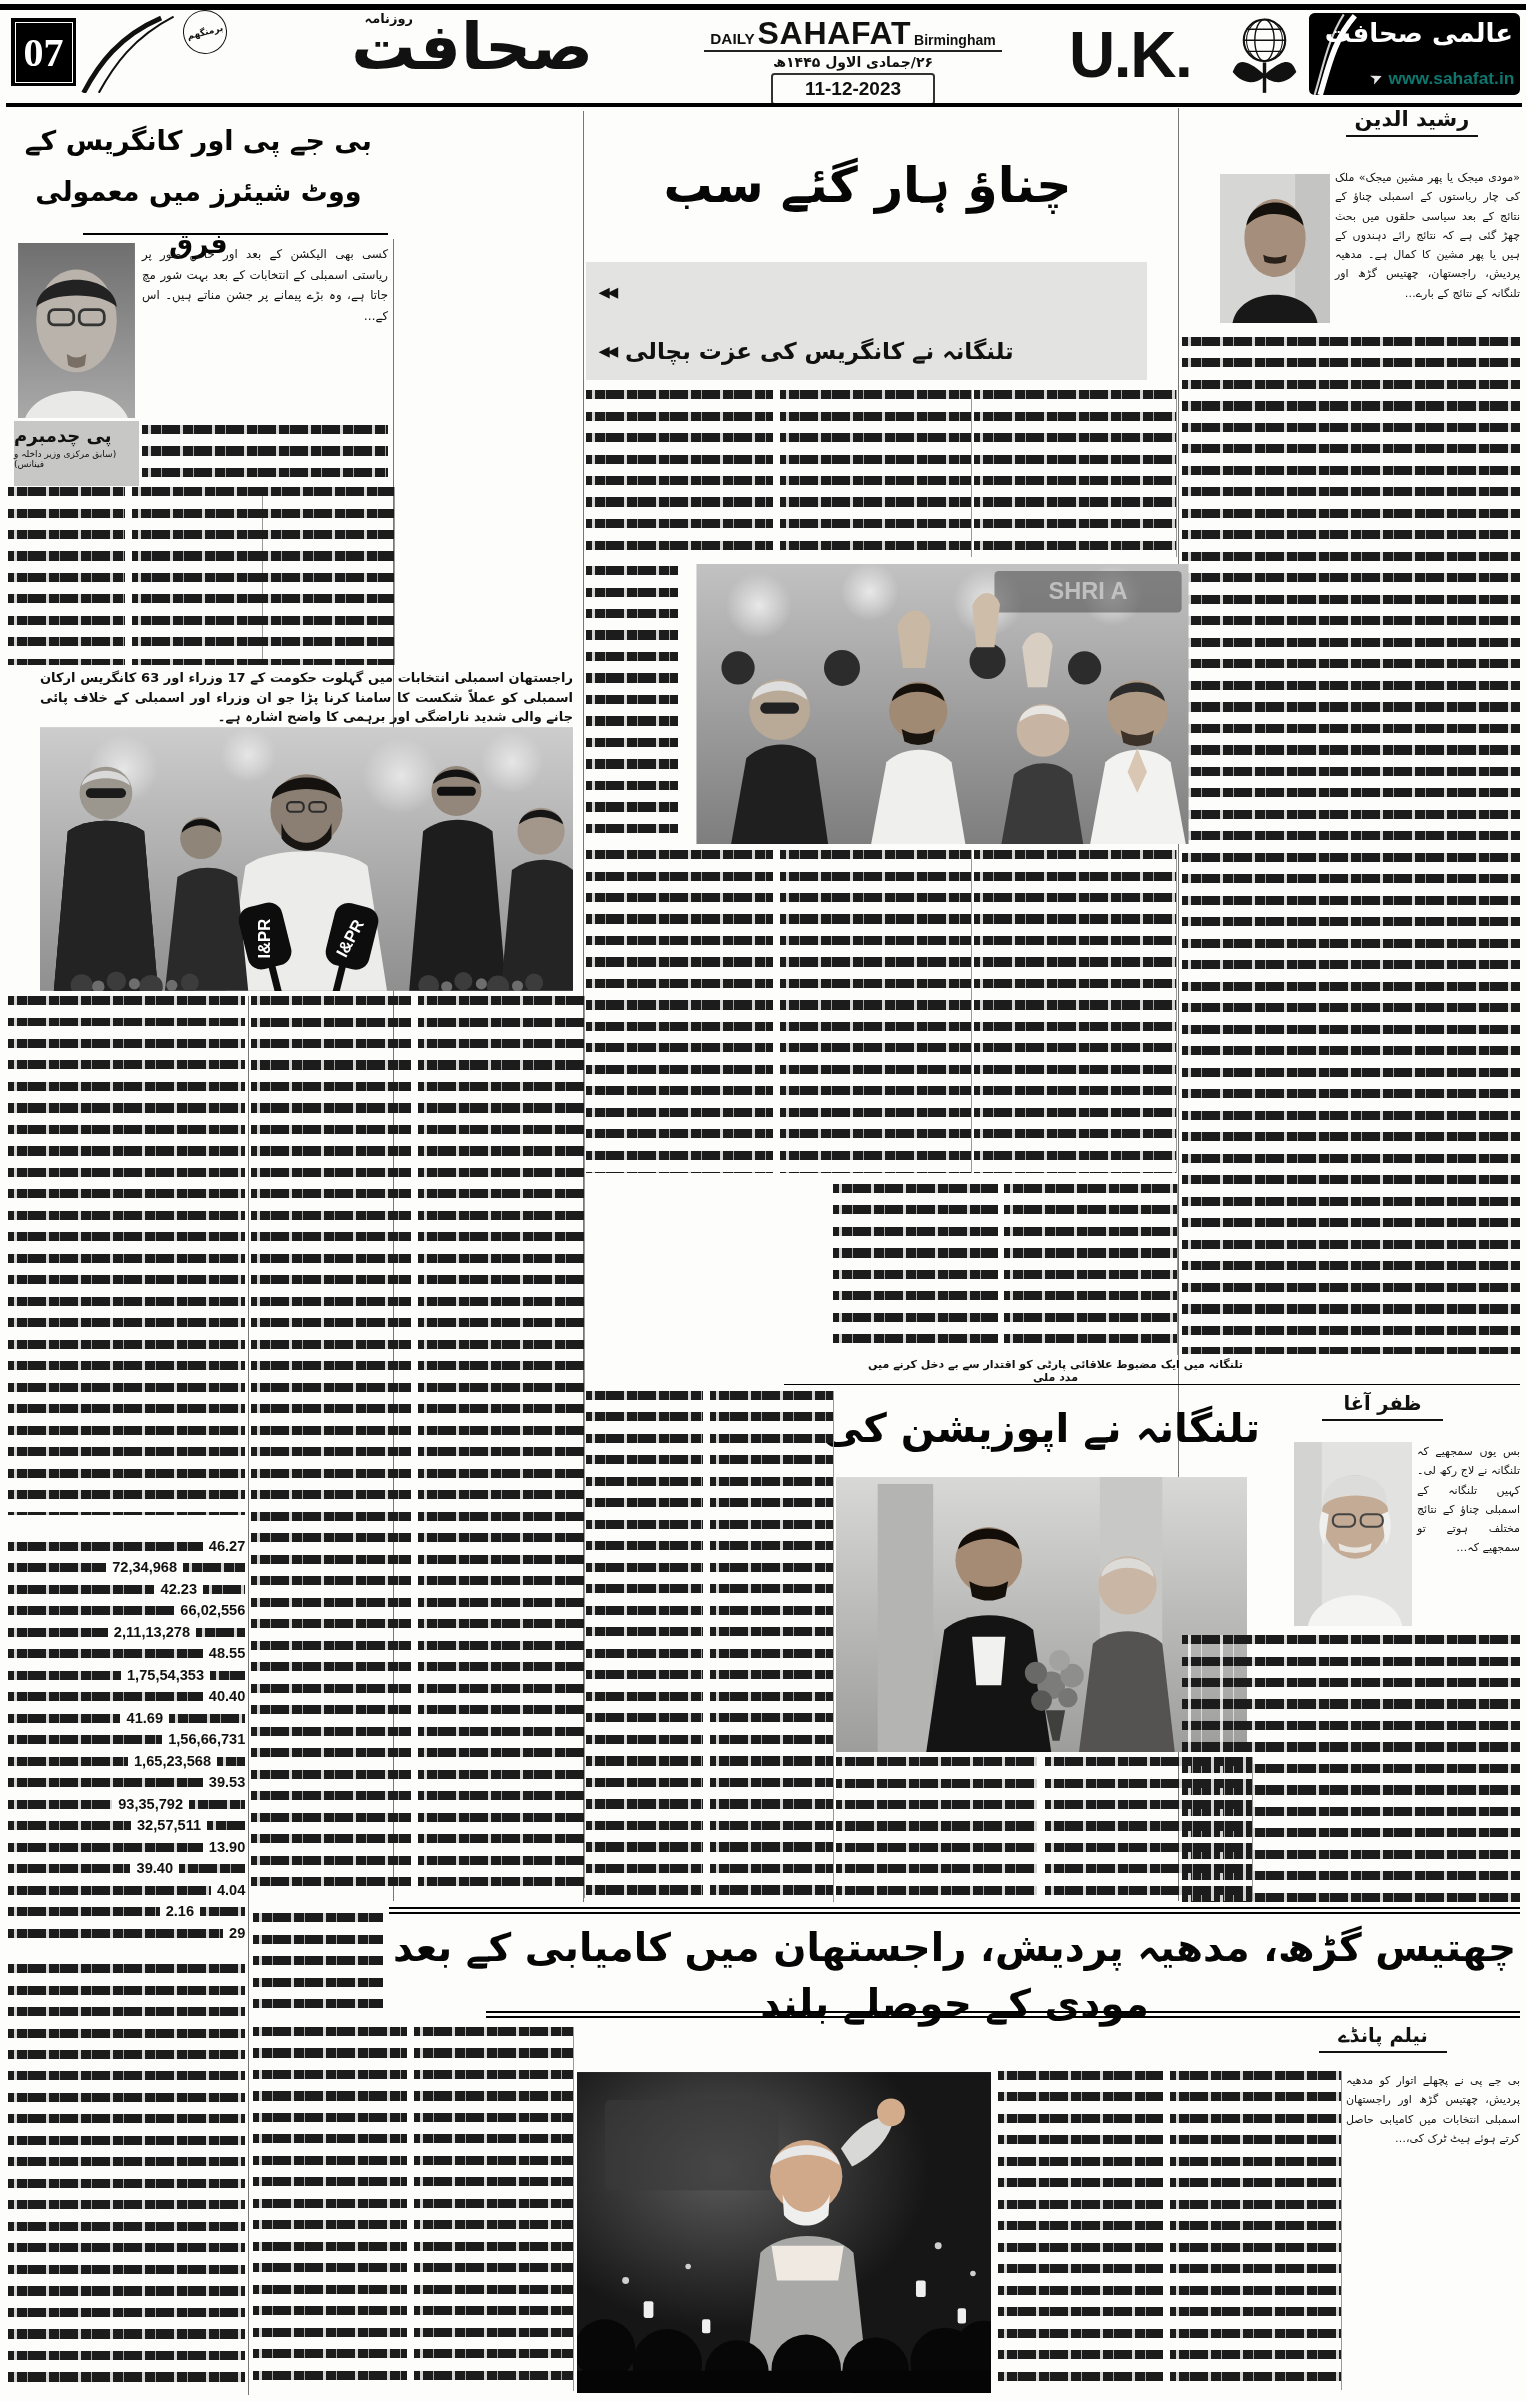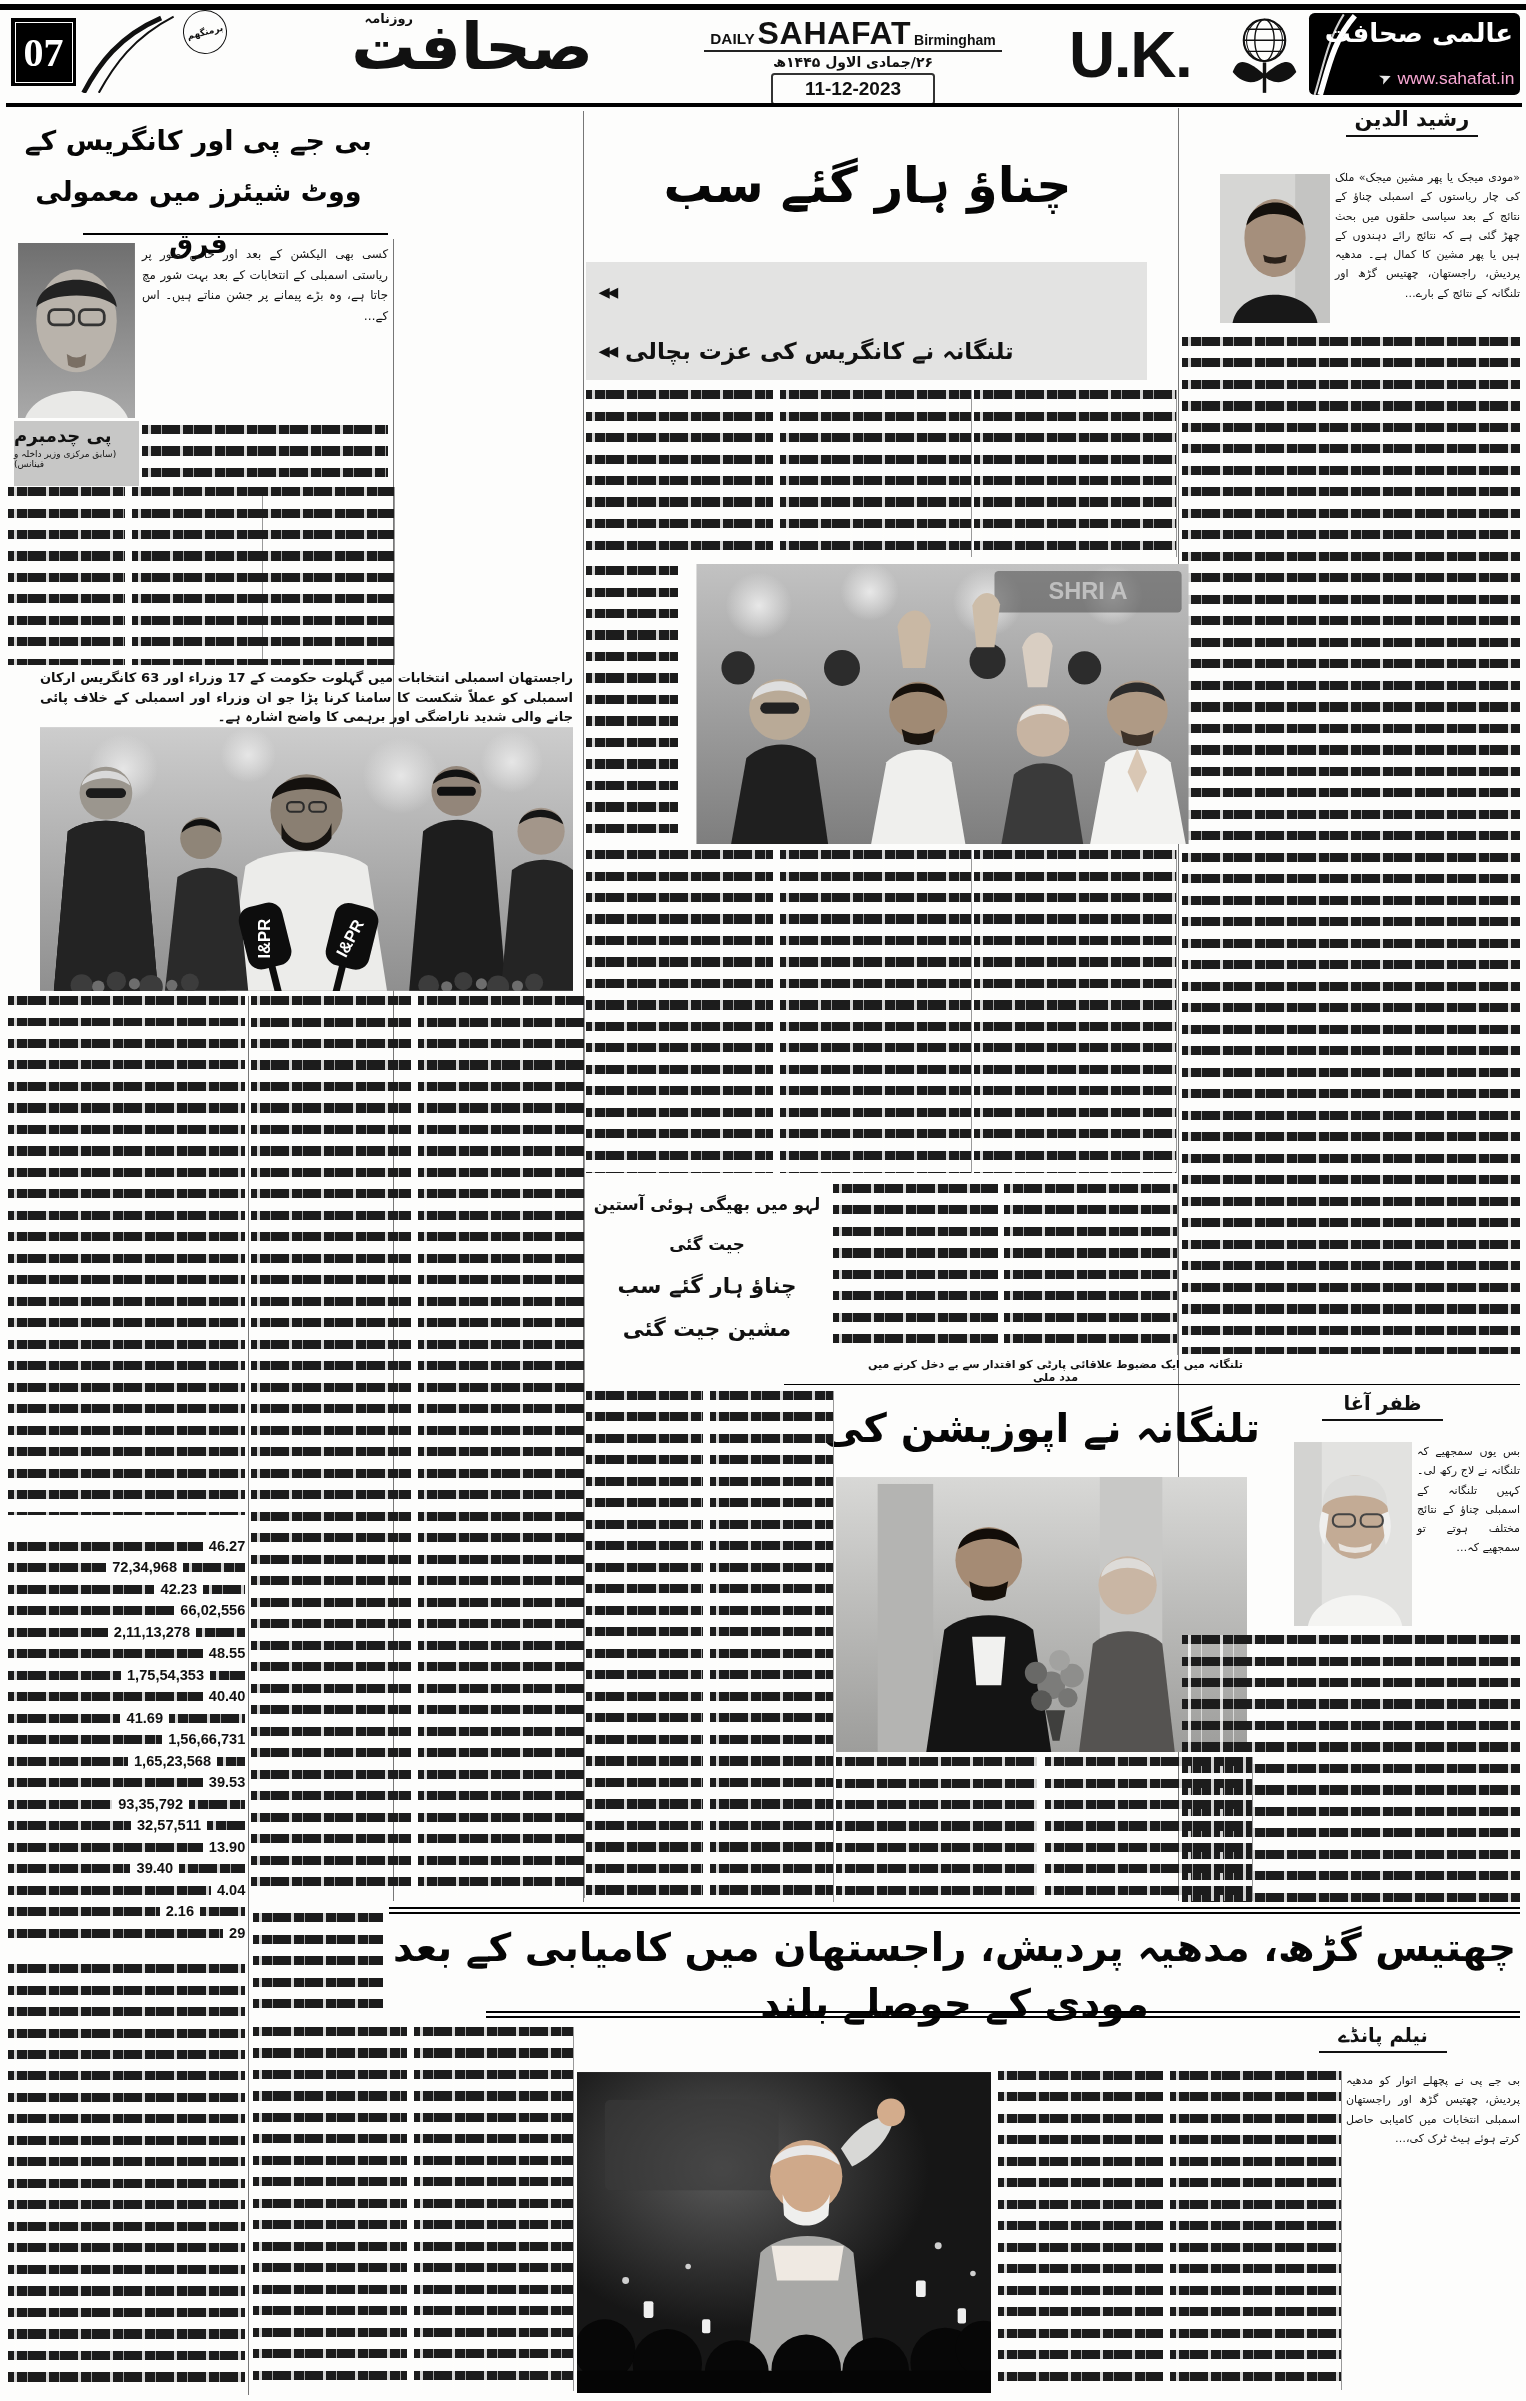--- a/index.html
+++ b/index.html
@@ -76,21 +76,21 @@
   </svg>
 
   <div class="abs" style="left:1309px;top:12.5px;width:211px;height:82px;background:#000;border-radius:5.6px;overflow:hidden;">
     <svg style="position:absolute;left:4.2px;top:0;" width="49" height="82" viewBox="0 0 70 118">
       <path d="M60 4 C30 38 22 78 10 118" stroke="#fff" stroke-width="8" fill="none"></path>
       <path d="M44 2 C20 40 14 80 2 118" stroke="#cfcfcf" stroke-width="3" fill="none"></path>
     </svg>
     <div class="urdu" style="position:absolute;right:7px;top:5.6px;color:#fff;font-size:26px;font-weight:bold;">عالمی صحافت</div>
     <div style="position:absolute;right:5.6px;bottom:5.6px;display:flex;align-items:center;gap:5.6px;">
       <span style="color:#e8e8e8;font-size:15.3px;transform:rotate(-24deg);display:inline-block;">➤</span>
-      <span class="latin" style="color:#f9a8d4;font-size:17.4px;font-weight:normal;">www.sahafat.in</span>
+      <span class="latin" style="color:#0f766e;font-size:17.4px;font-weight:bold;">www.sahafat.in</span>
     </div>
   </div>
 
   <div class="abs hrule" style="left:5.6px;top:103px;width:1516px;height:3.5px;"></div>
 
   <div class="abs vrule" style="left:393px;top:239px;height:1662px;"></div>
   <div class="abs vrule" style="left:583px;top:111px;height:1791px;"></div>
   <div class="abs vrule" style="left:1178px;top:108px;height:1793px;"></div>
   <div class="abs vrule" style="left:248px;top:996px;height:1399px;"></div>
 
@@ -381,24 +381,20 @@
           <circle cx="60" cy="150" r="24"></circle>
         </g>
       <path d="M398 60 C408 36 430 36 438 58 L430 120 L404 120Z" fill="#cdbda9"></path>
     </svg>
   </div>
 
   <div class="abs sim" style="left:586px;top:850px;width:187px;height:323px;"></div>
   <div class="abs sim" style="left:780px;top:850px;width:187px;height:323px;border-right:0.7px solid #999;padding-right:4.2px;"></div>
   <div class="abs sim" style="left:974px;top:850px;width:198px;height:323px;border-right:0.7px solid #999;padding-right:4.2px;"></div>
 
-  <div class="abs urdu" style="left:586px;top:1184px;width:242px;height:136px;text-align:center;">
-    <div style="font-size:16.7px;font-weight:bold;line-height:2.4;">لہو میں بھیگی ہوئی آستین جیت گئی</div>
-    <div style="font-size:21.5px;font-weight:bold;line-height:2;">چناؤ ہار گئے سب مشین جیت گئی</div>
-  </div>
   <div class="abs sim" style="left:833px;top:1184px;width:165px;height:171px;"></div>
   <div class="abs sim" style="left:1004px;top:1184px;width:169px;height:171px;border-right:0.7px solid #999;padding-right:4.2px;"></div>
 
   <div class="abs urdu" style="left:861px;top:1358px;width:389px;font-size:11px;font-weight:bold;text-align:center;">تلنگانہ میں ایک مضبوط علاقائی پارٹی کو اقتدار سے بے دخل کرنے میں مدد ملی</div>
   <div class="abs hrule" style="left:784px;top:1384px;width:736px;height:1.4px;"></div>
 
   <div class="abs urdu headline" style="left:788px;top:1389px;width:507px;height:78px;font-size:40px;line-height:78px;">تلنگانہ نے اپوزیشن کی ناک بچائی</div>
   <div class="abs urdu byline" style="left:1322px;top:1392px;width:121px;font-size:19.4px;">ظفر آغا</div>
 
   <div class="abs" style="left:1294px;top:1442px;width:118px;height:184px;">

